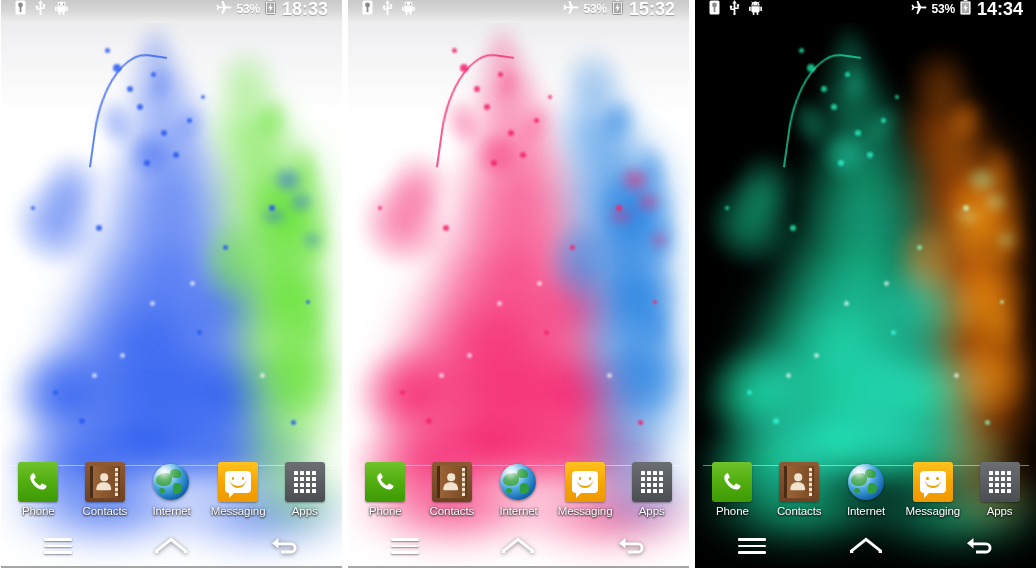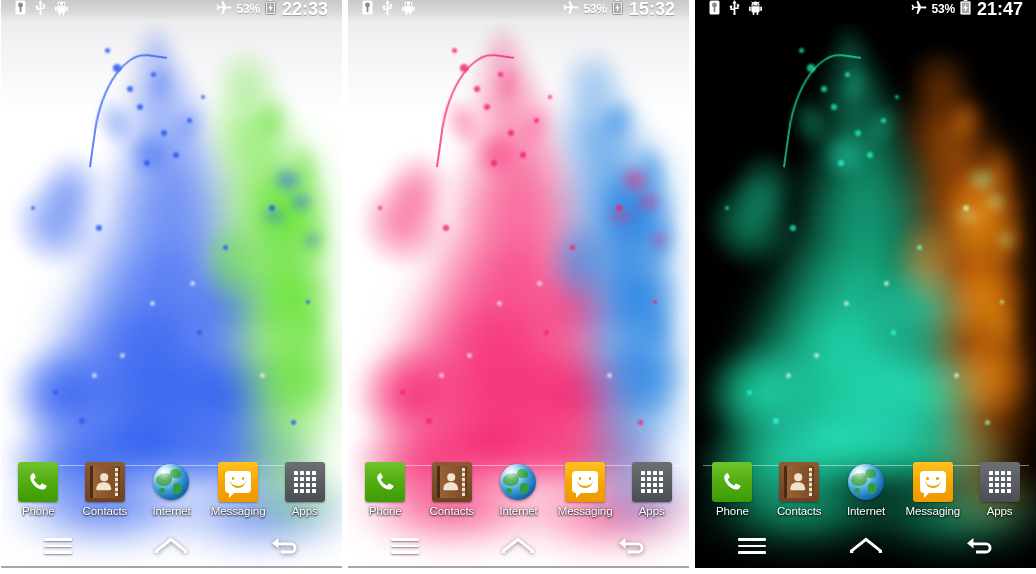--- a/index.html
+++ b/index.html
@@ -355,21 +355,21 @@
         </span>
         <span class="sb-pct">53%</span>
         <span class="sb-ico">
           <svg width="11" height="15" viewBox="0 0 11 15">
             <rect x="3.6" y="0" width="3.8" height="1.5" fill="#fff"></rect>
             <rect x="0.5" y="1.3" width="10" height="13.2" rx="1.2" fill="#fff" stroke="#9a9a9a" stroke-width="1"></rect>
             <rect x="1.8" y="2.6" width="7.4" height="10.6" fill="#a8a8a8"></rect>
             <path d="M6.3 3.4 L3.2 8.4 h2 l-.6 3.8 l3.2 -5.1 h-2.1 z" fill="#fff"></path>
           </svg>
         </span>
-        <span class="sb-clock">22:33</span>
+        <span class="sb-clock">18:33</span>
       </div>
     </div>
 
     <div class="dock-divider"></div>
 
     <div class="dock">
         <div class="dock-item">
           <div class="icon-tile ic-phone">
             <svg class="handset" viewBox="0 0 24 24">
               <path d="M7.4 3.2 C6.1 3.6 4.6 5.1 4.3 6.6 c-.5 2.4 1.1 6 3.9 8.9 c2.9 2.9 6.5 4.5 8.9 4 c1.5 -.3 3 -1.8 3.4 -3.1 c.2 -.6 -.1 -.9 -.7 -1.2 l-3 -1.5 c-.6 -.3 -1 -.2 -1.4 .3 l-1 1.2 c-.3 .4 -.7 .4 -1.2 .1 c-1 -.6 -2 -1.4 -2.9 -2.3 c-.9 -.9 -1.7 -1.9 -2.3 -2.9 c-.3 -.5 -.2 -.9 .1 -1.2 l1.2 -1 c.5 -.4 .6 -.8 .3 -1.4 l-1.5 -3 c-.3 -.6 -.6 -.9 -1.2 -.7 z" fill="#fff"></path>
@@ -807,21 +807,21 @@
         </span>
         <span class="sb-pct">53%</span>
         <span class="sb-ico">
           <svg width="11" height="15" viewBox="0 0 11 15">
             <rect x="3.6" y="0" width="3.8" height="1.5" fill="#fff"></rect>
             <rect x="0.5" y="1.3" width="10" height="13.2" rx="1.2" fill="#fff" stroke="#9a9a9a" stroke-width="1"></rect>
             <rect x="1.8" y="2.6" width="7.4" height="10.6" fill="#a8a8a8"></rect>
             <path d="M6.3 3.4 L3.2 8.4 h2 l-.6 3.8 l3.2 -5.1 h-2.1 z" fill="#fff"></path>
           </svg>
         </span>
-        <span class="sb-clock">21:47</span>
+        <span class="sb-clock">14:34</span>
       </div>
     </div>
 
     <div class="dock-divider"></div>
 
     <div class="dock">
         <div class="dock-item">
           <div class="icon-tile ic-phone">
             <svg class="handset" viewBox="0 0 24 24">
               <path d="M7.4 3.2 C6.1 3.6 4.6 5.1 4.3 6.6 c-.5 2.4 1.1 6 3.9 8.9 c2.9 2.9 6.5 4.5 8.9 4 c1.5 -.3 3 -1.8 3.4 -3.1 c.2 -.6 -.1 -.9 -.7 -1.2 l-3 -1.5 c-.6 -.3 -1 -.2 -1.4 .3 l-1 1.2 c-.3 .4 -.7 .4 -1.2 .1 c-1 -.6 -2 -1.4 -2.9 -2.3 c-.9 -.9 -1.7 -1.9 -2.3 -2.9 c-.3 -.5 -.2 -.9 .1 -1.2 l1.2 -1 c.5 -.4 .6 -.8 .3 -1.4 l-1.5 -3 c-.3 -.6 -.6 -.9 -1.2 -.7 z" fill="#fff"></path>

